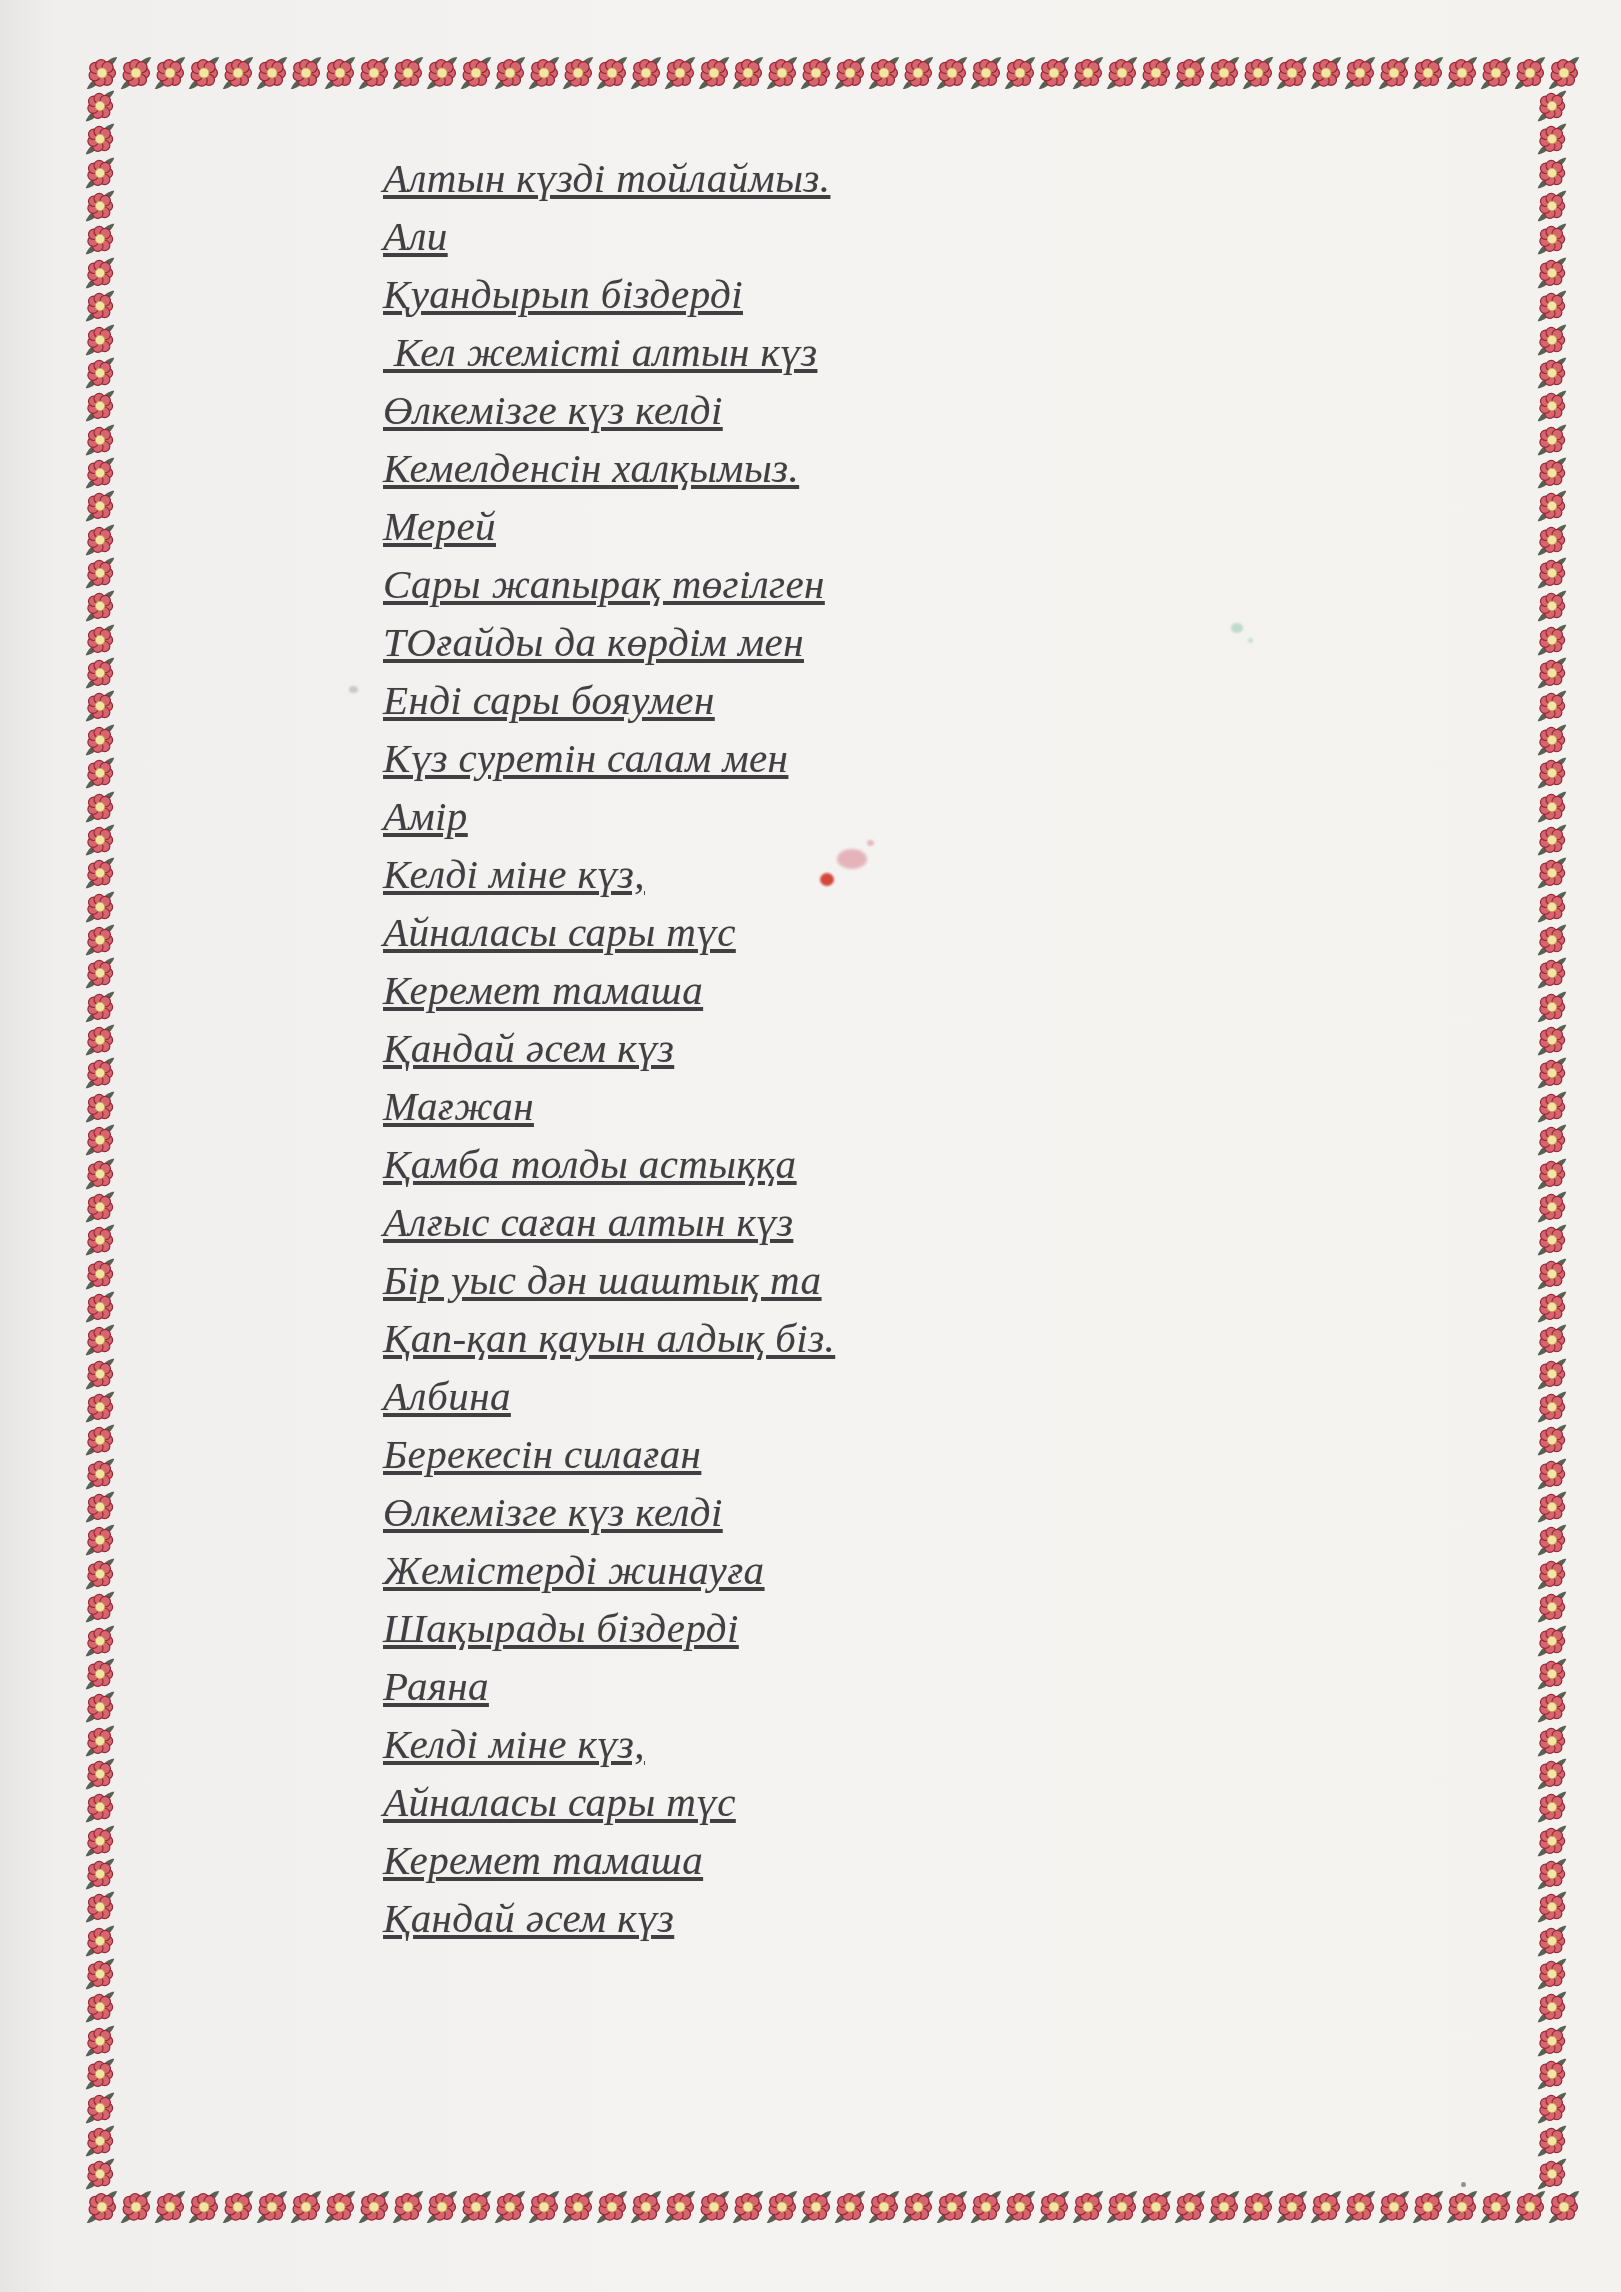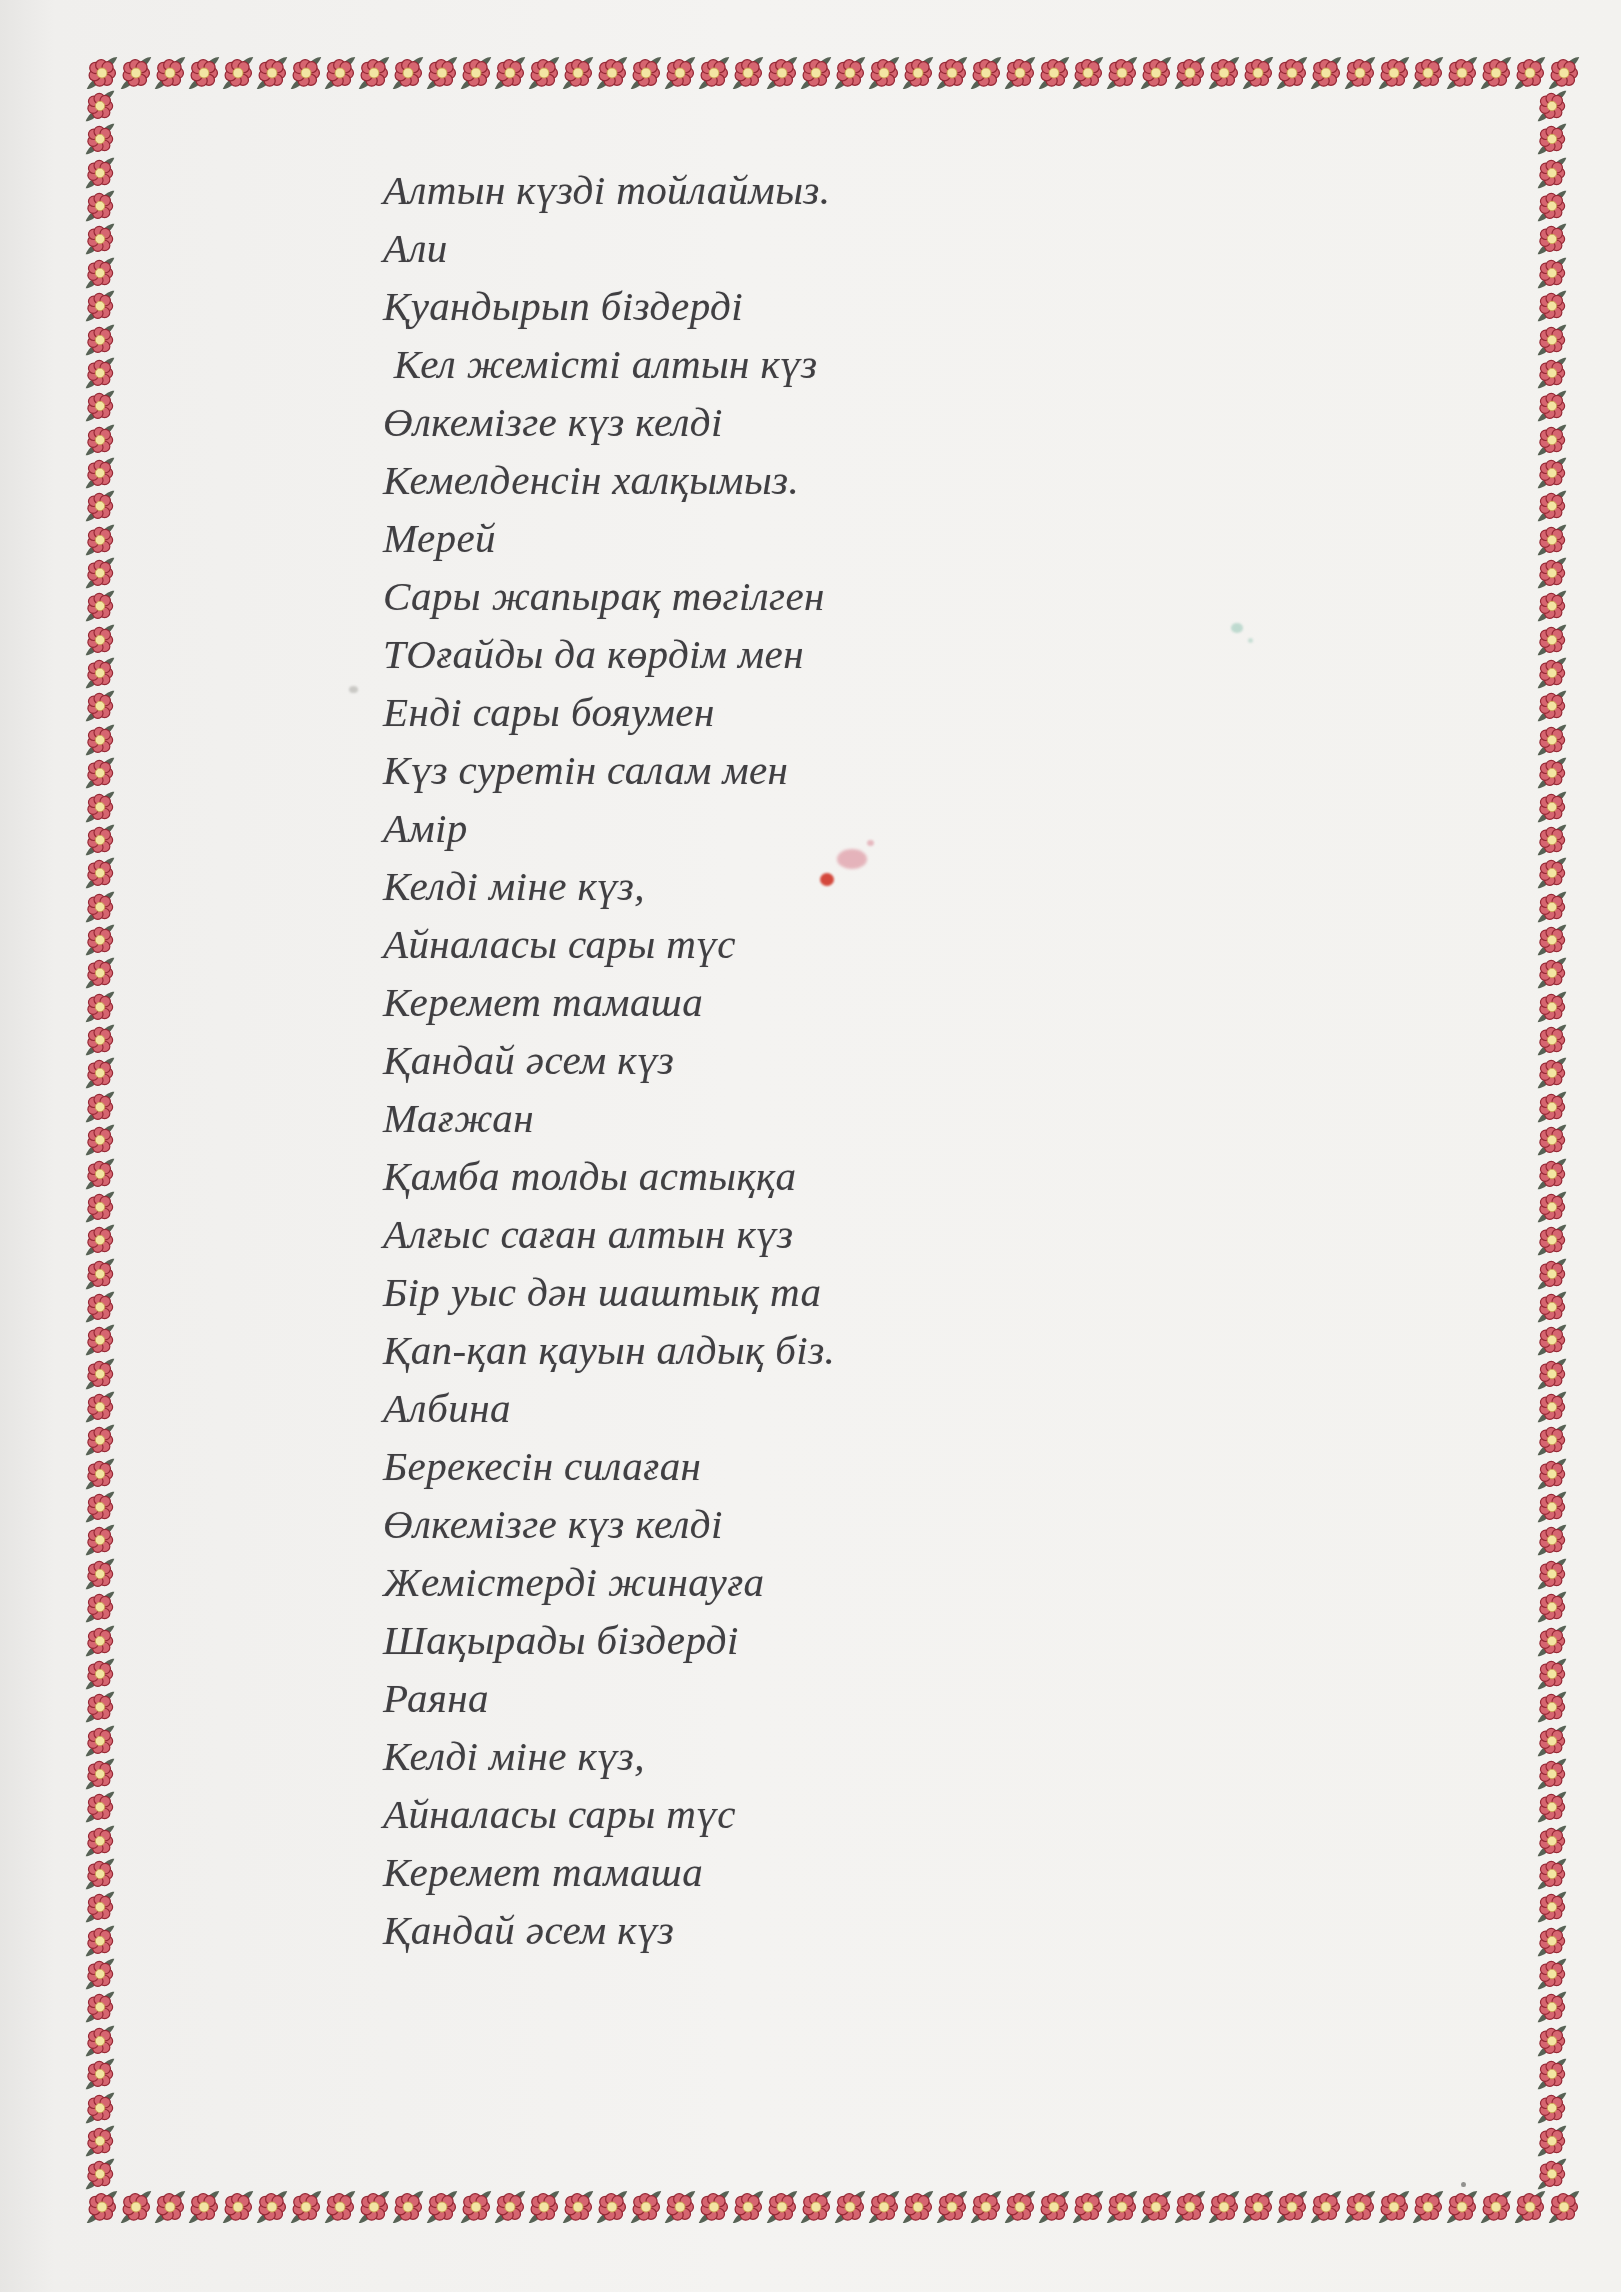--- a/index.html
+++ b/index.html
@@ -18,28 +18,29 @@
   .strip.h{flex-direction:row;justify-content:space-between;left:85px;width:1485px;height:36px;}
   .strip.v{flex-direction:column;justify-content:space-between;top:90px;height:2101px;width:36px;}
   .strip-top{top:56px;}
   .strip-bottom{top:2190px;}
   .strip-left{left:83px;}
   .strip-right{left:1535px;}
   .motif{width:34px;height:34px;flex:0 0 auto;opacity:.96;}
   .strip.v .motif{height:32px;}
   
   .poem{
-    position:absolute;left:383px;top:161px;
+    position:absolute;left:383px;top:149px;
     font-style:italic;
     font-size:41px;
     line-height:58px;
     letter-spacing:0.4px;
     color:#403f42;
     text-shadow:0 0 0.9px rgba(70,70,75,.35);
     white-space:pre;
+    text-decoration:underline;
   }
   .poem .line{height:58px;}
   
   .speck{position:absolute;border-radius:50%;}
   .defs{position:absolute;width:0;height:0;}
 </style>
 </head>
 <body>
 
 <svg class="defs" aria-hidden="true">

